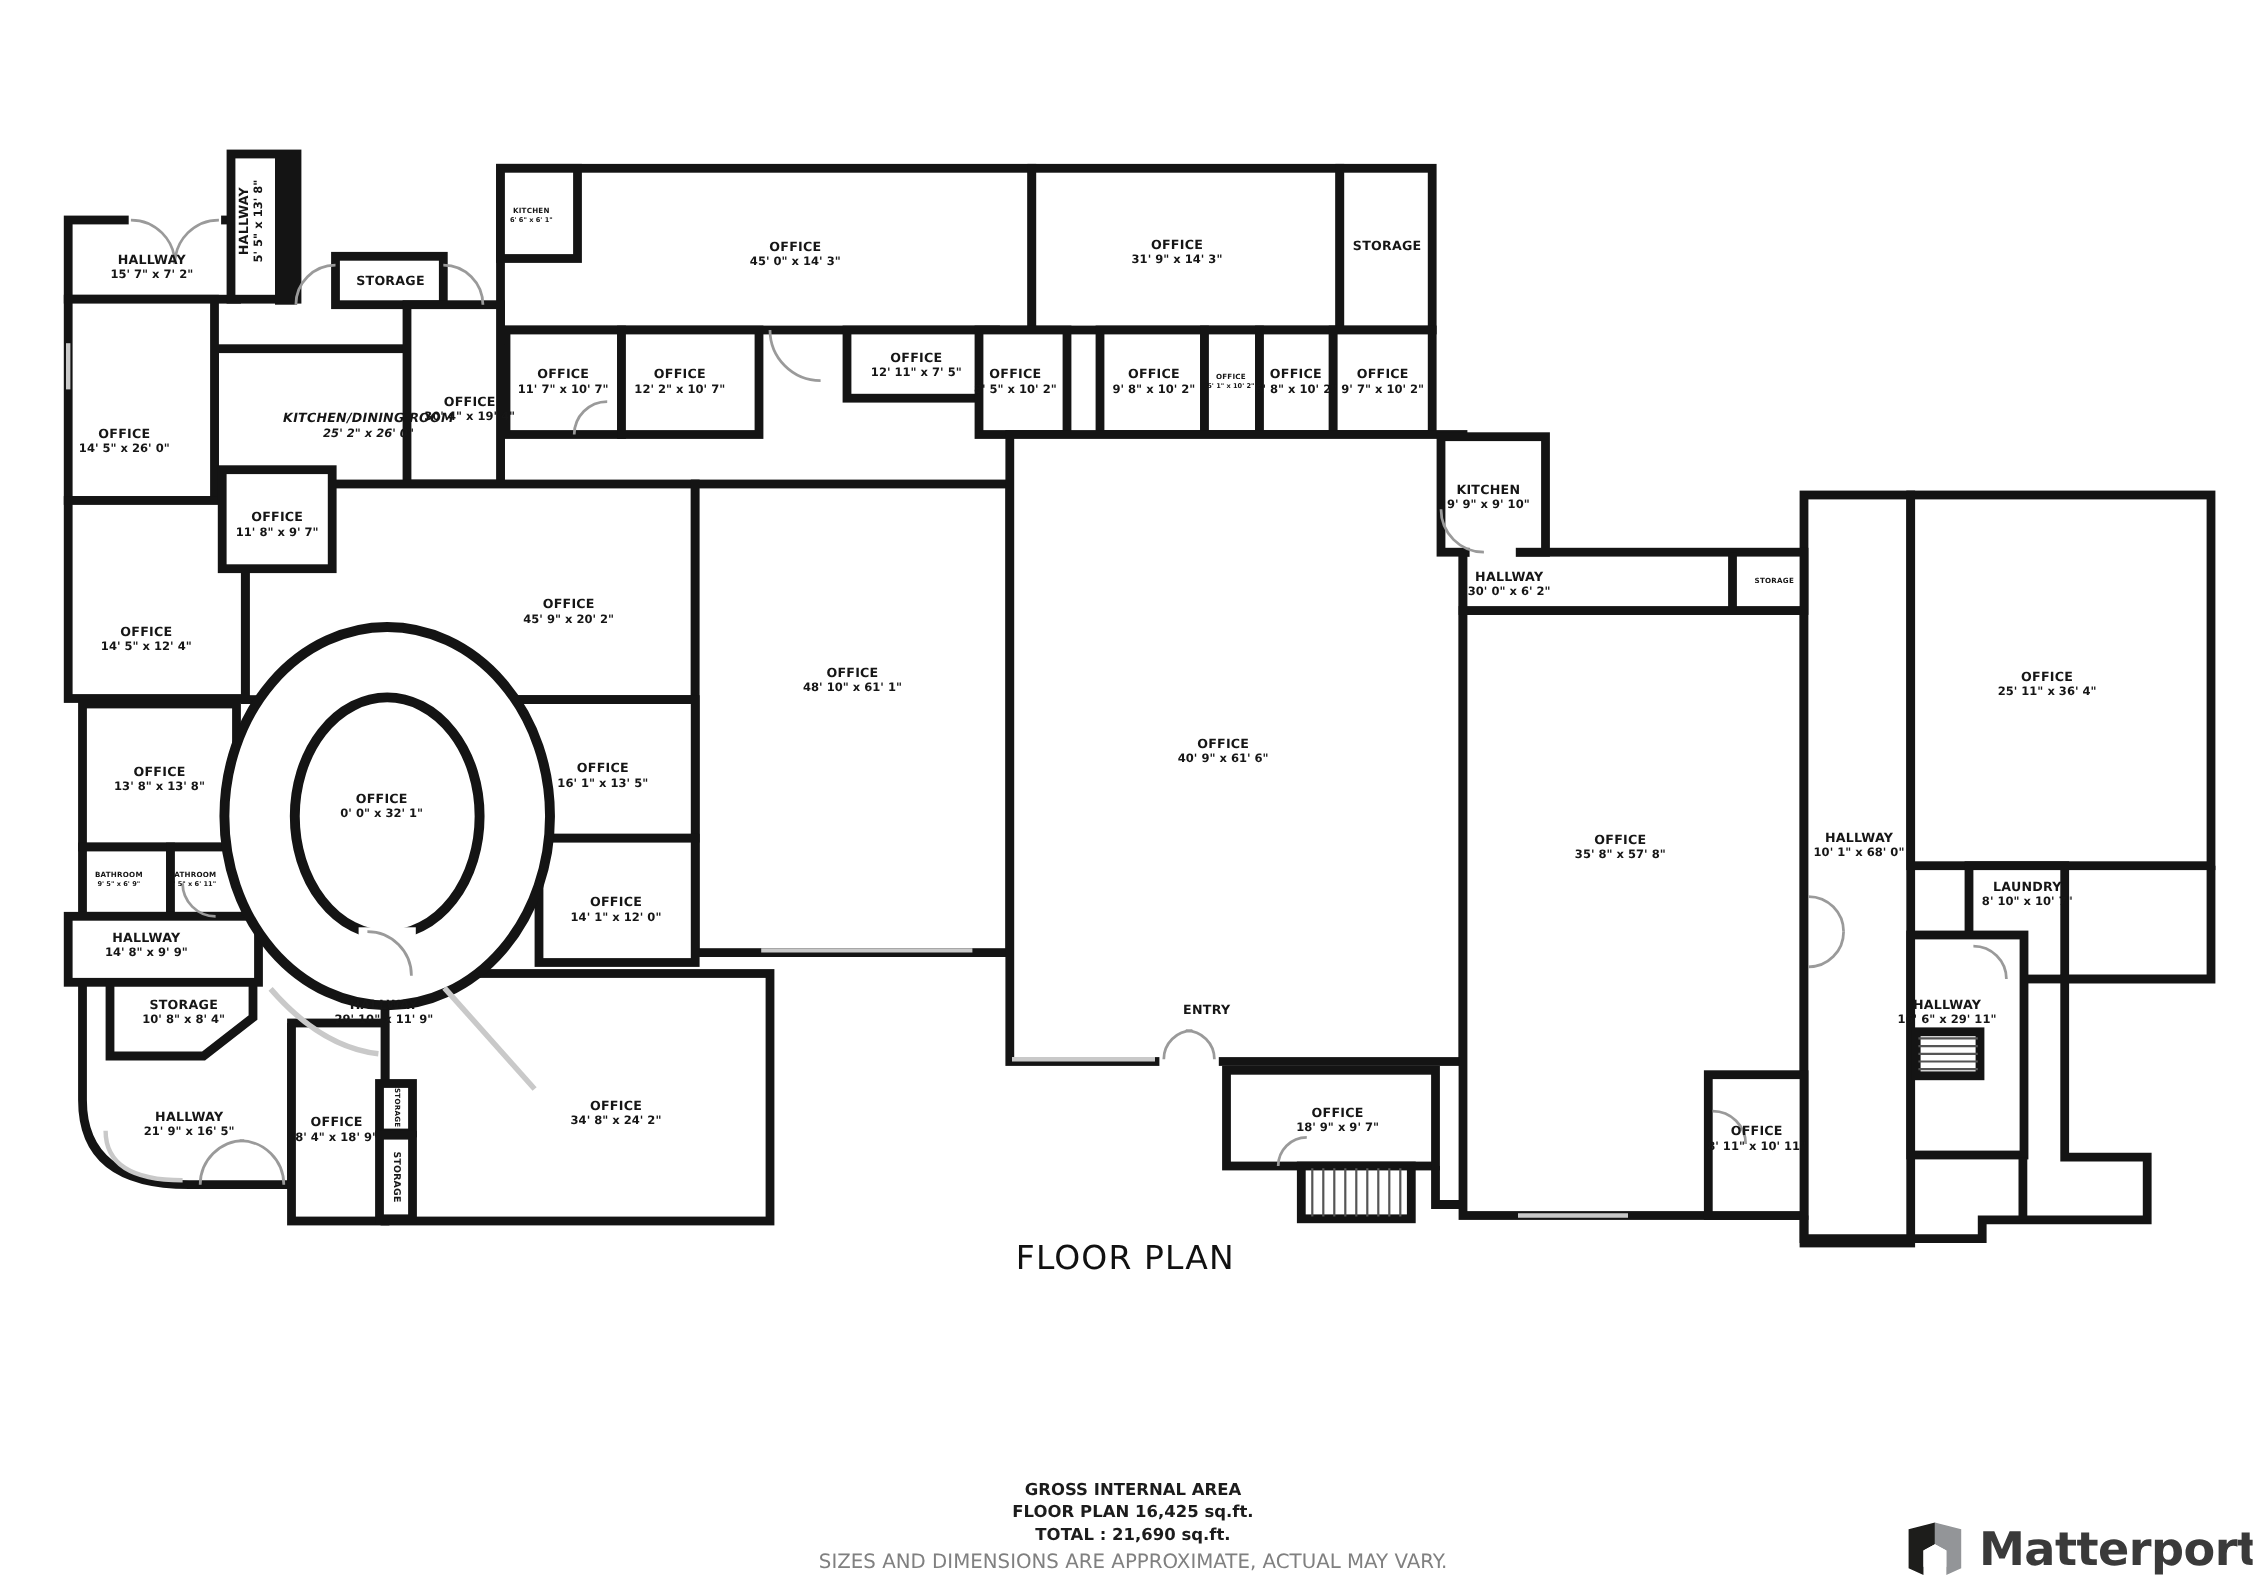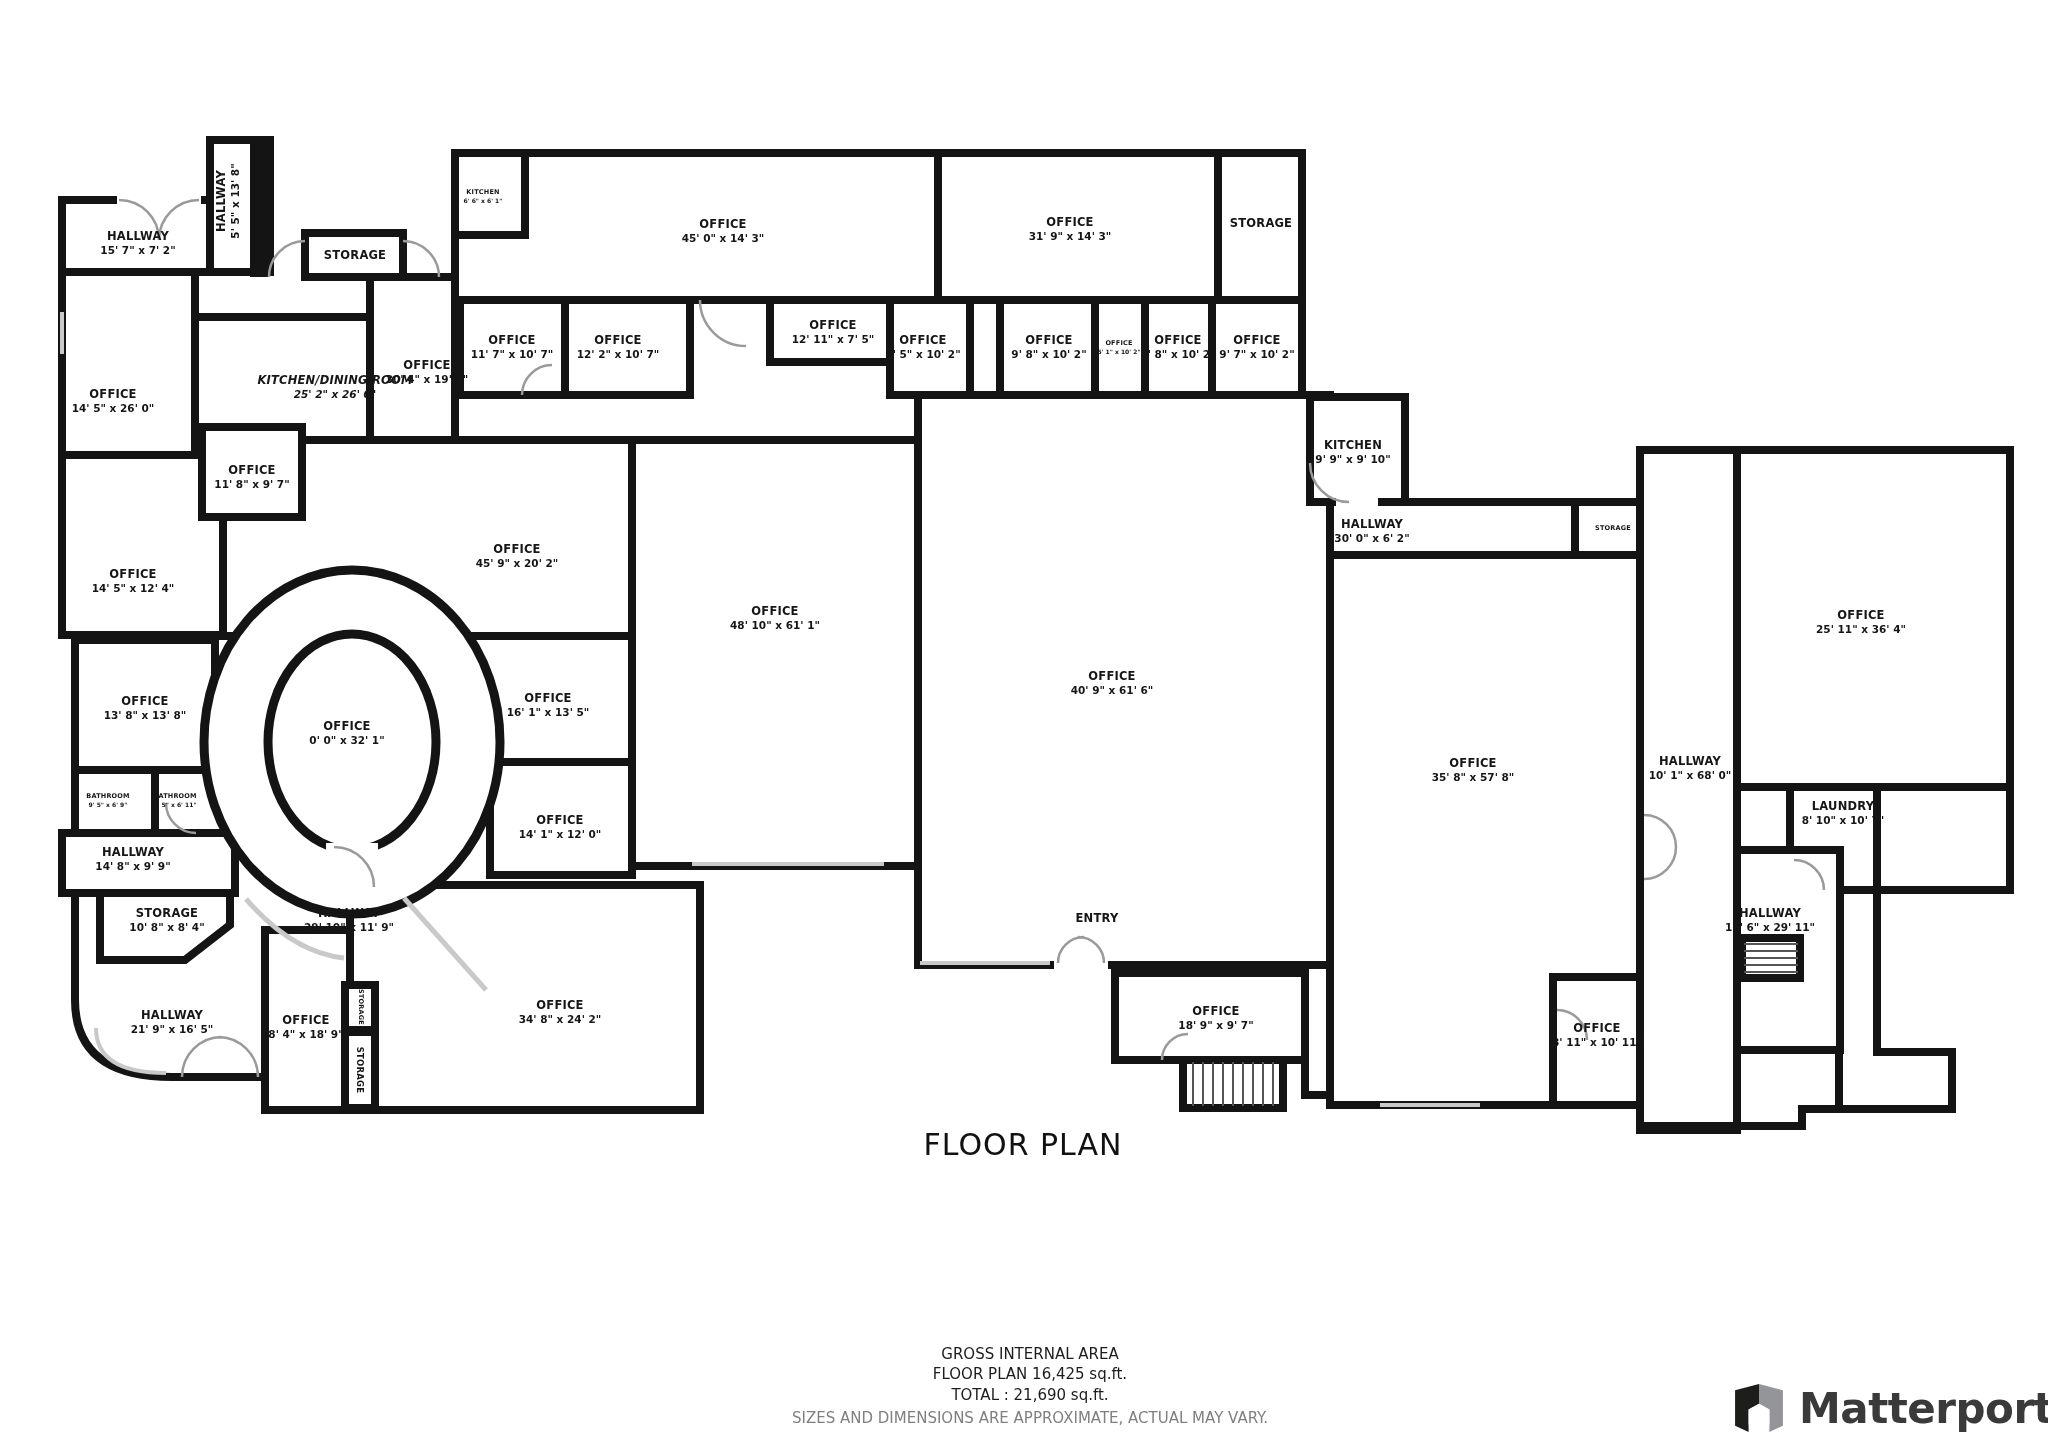--- a/index.html
+++ b/index.html
@@ -11,22 +11,22 @@
   .room-label .rd{display:block;font-size:10.5px;font-weight:600;}
   .room-label.sm .rn{font-size:8.5px;}
   .room-label.xs .rn{font-size:6.5px;}
   .room-label.xs .rd{font-size:6px;}
   .room-label.v{transform:translate(-50%,-50%) rotate(-90deg);}
   .room-label.vd{transform:translate(-50%,-50%) rotate(90deg);}
   .room-label.wrap{white-space:normal;width:86px;}
   .room-label.wrap2{white-space:normal;width:102px;}
   #title{position:absolute;left:1023px;top:1144px;transform:translate(-50%,-50%);font-size:30px;letter-spacing:1px;color:#111;z-index:6;}
   #footer{position:absolute;left:1030px;top:1344px;transform:translateX(-50%);text-align:center;color:#1c1c1c;z-index:6;}
-  #footer .f1,#footer .f2,#footer .f3{font-size:15px;font-weight:400;line-height:1.35;text-align:center;}
-  #footer .f4{font-size:15px;font-weight:500;color:#808080;margin-top:4px;}
+  #footer .f1,#footer .f2,#footer .f3{font-size:15px;font-weight:700;line-height:1.35;text-align:center;}
+  #footer .f4{font-size:18px;font-weight:500;color:#808080;margin-top:4px;}
   #logo{position:absolute;left:1733px;top:1381px;display:flex;align-items:center;gap:14px;z-index:6;}
   #logo .logotext{font-size:42px;font-weight:700;color:#3a3a3a;letter-spacing:-0.5px;}
 </style>
 </head>
 <body>
 
 <div id="plan">
 
   <svg id="walls" width="2048" height="1448" viewBox="0 0 2048 1448" xmlns="http://www.w3.org/2000/svg">
     <g fill="#ffffff" stroke="#141414" stroke-width="8">

